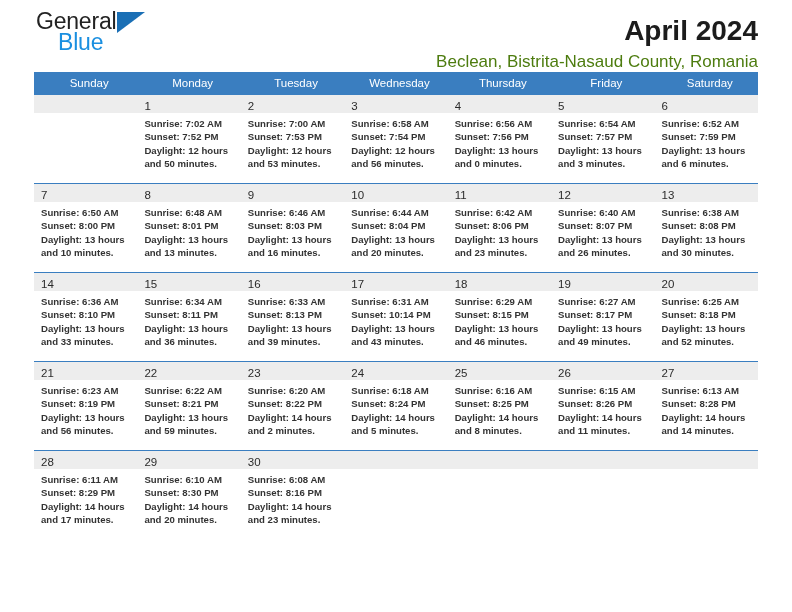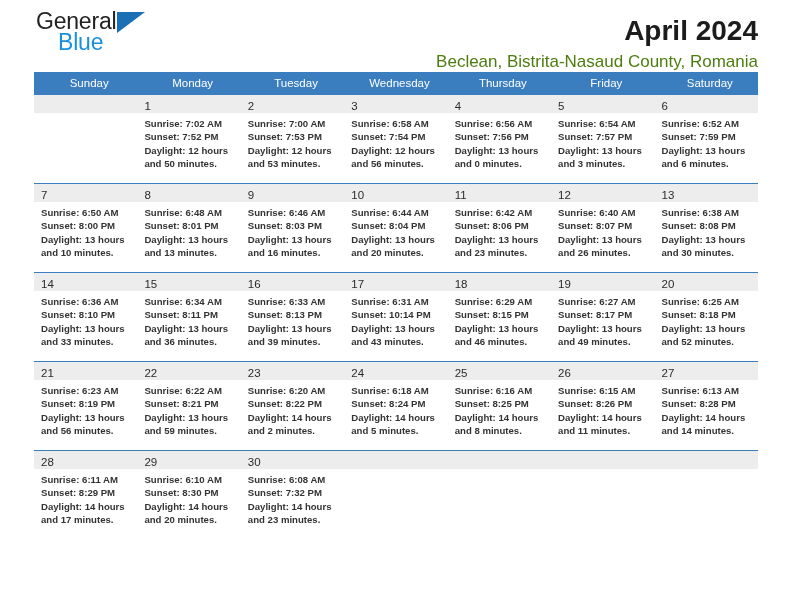--- a/index.html
+++ b/index.html
@@ -491,21 +491,21 @@
                 <div>Daylight: 14 hours</div>
                 <div>and 20 minutes.</div>
               </div>
             </div>
           </td>
           <td>
             <div class="cell">
               <div class="daynum-band"><span class="daynum">30</span></div>
               <div class="cell-body">
                 <div>Sunrise: 6:08 AM</div>
-                <div>Sunset: 7:32 PM</div>
+                <div>Sunset: 8:16 PM</div>
                 <div>Daylight: 14 hours</div>
                 <div>and 23 minutes.</div>
               </div>
             </div>
           </td>
           <td>
             <div class="cell empty">
               <div class="daynum-band"><span class="daynum"></span></div>
             </div>
           </td>

